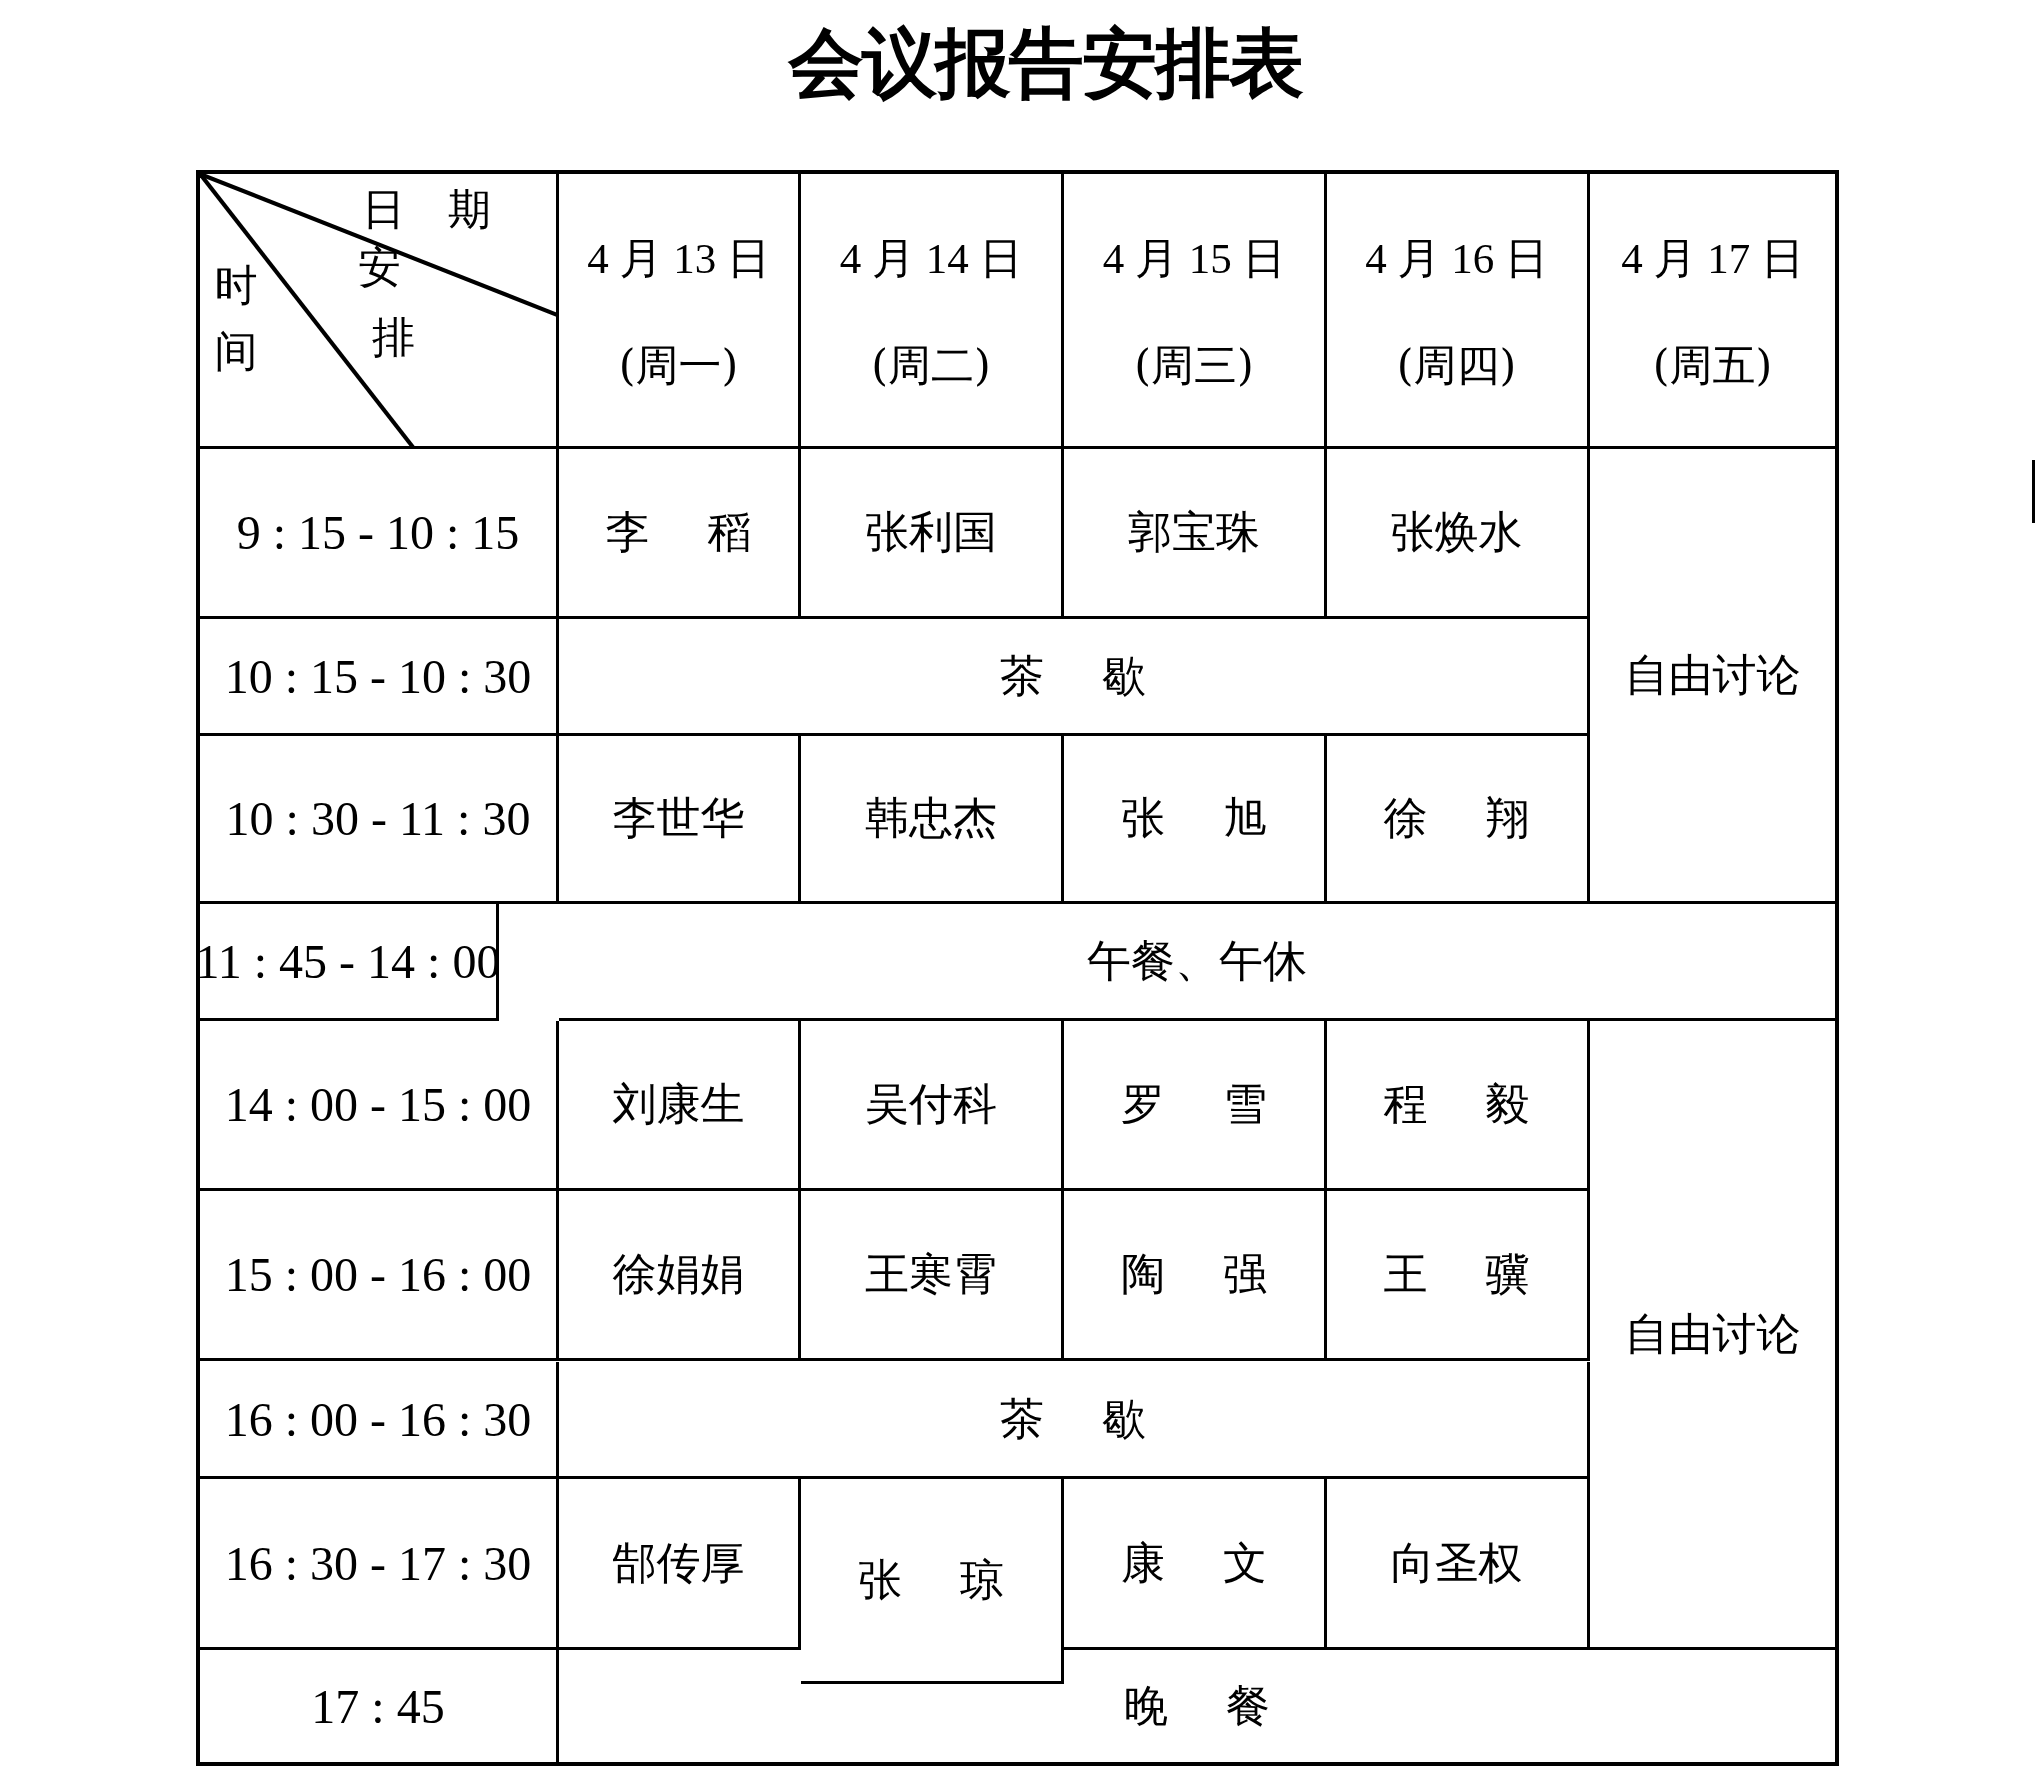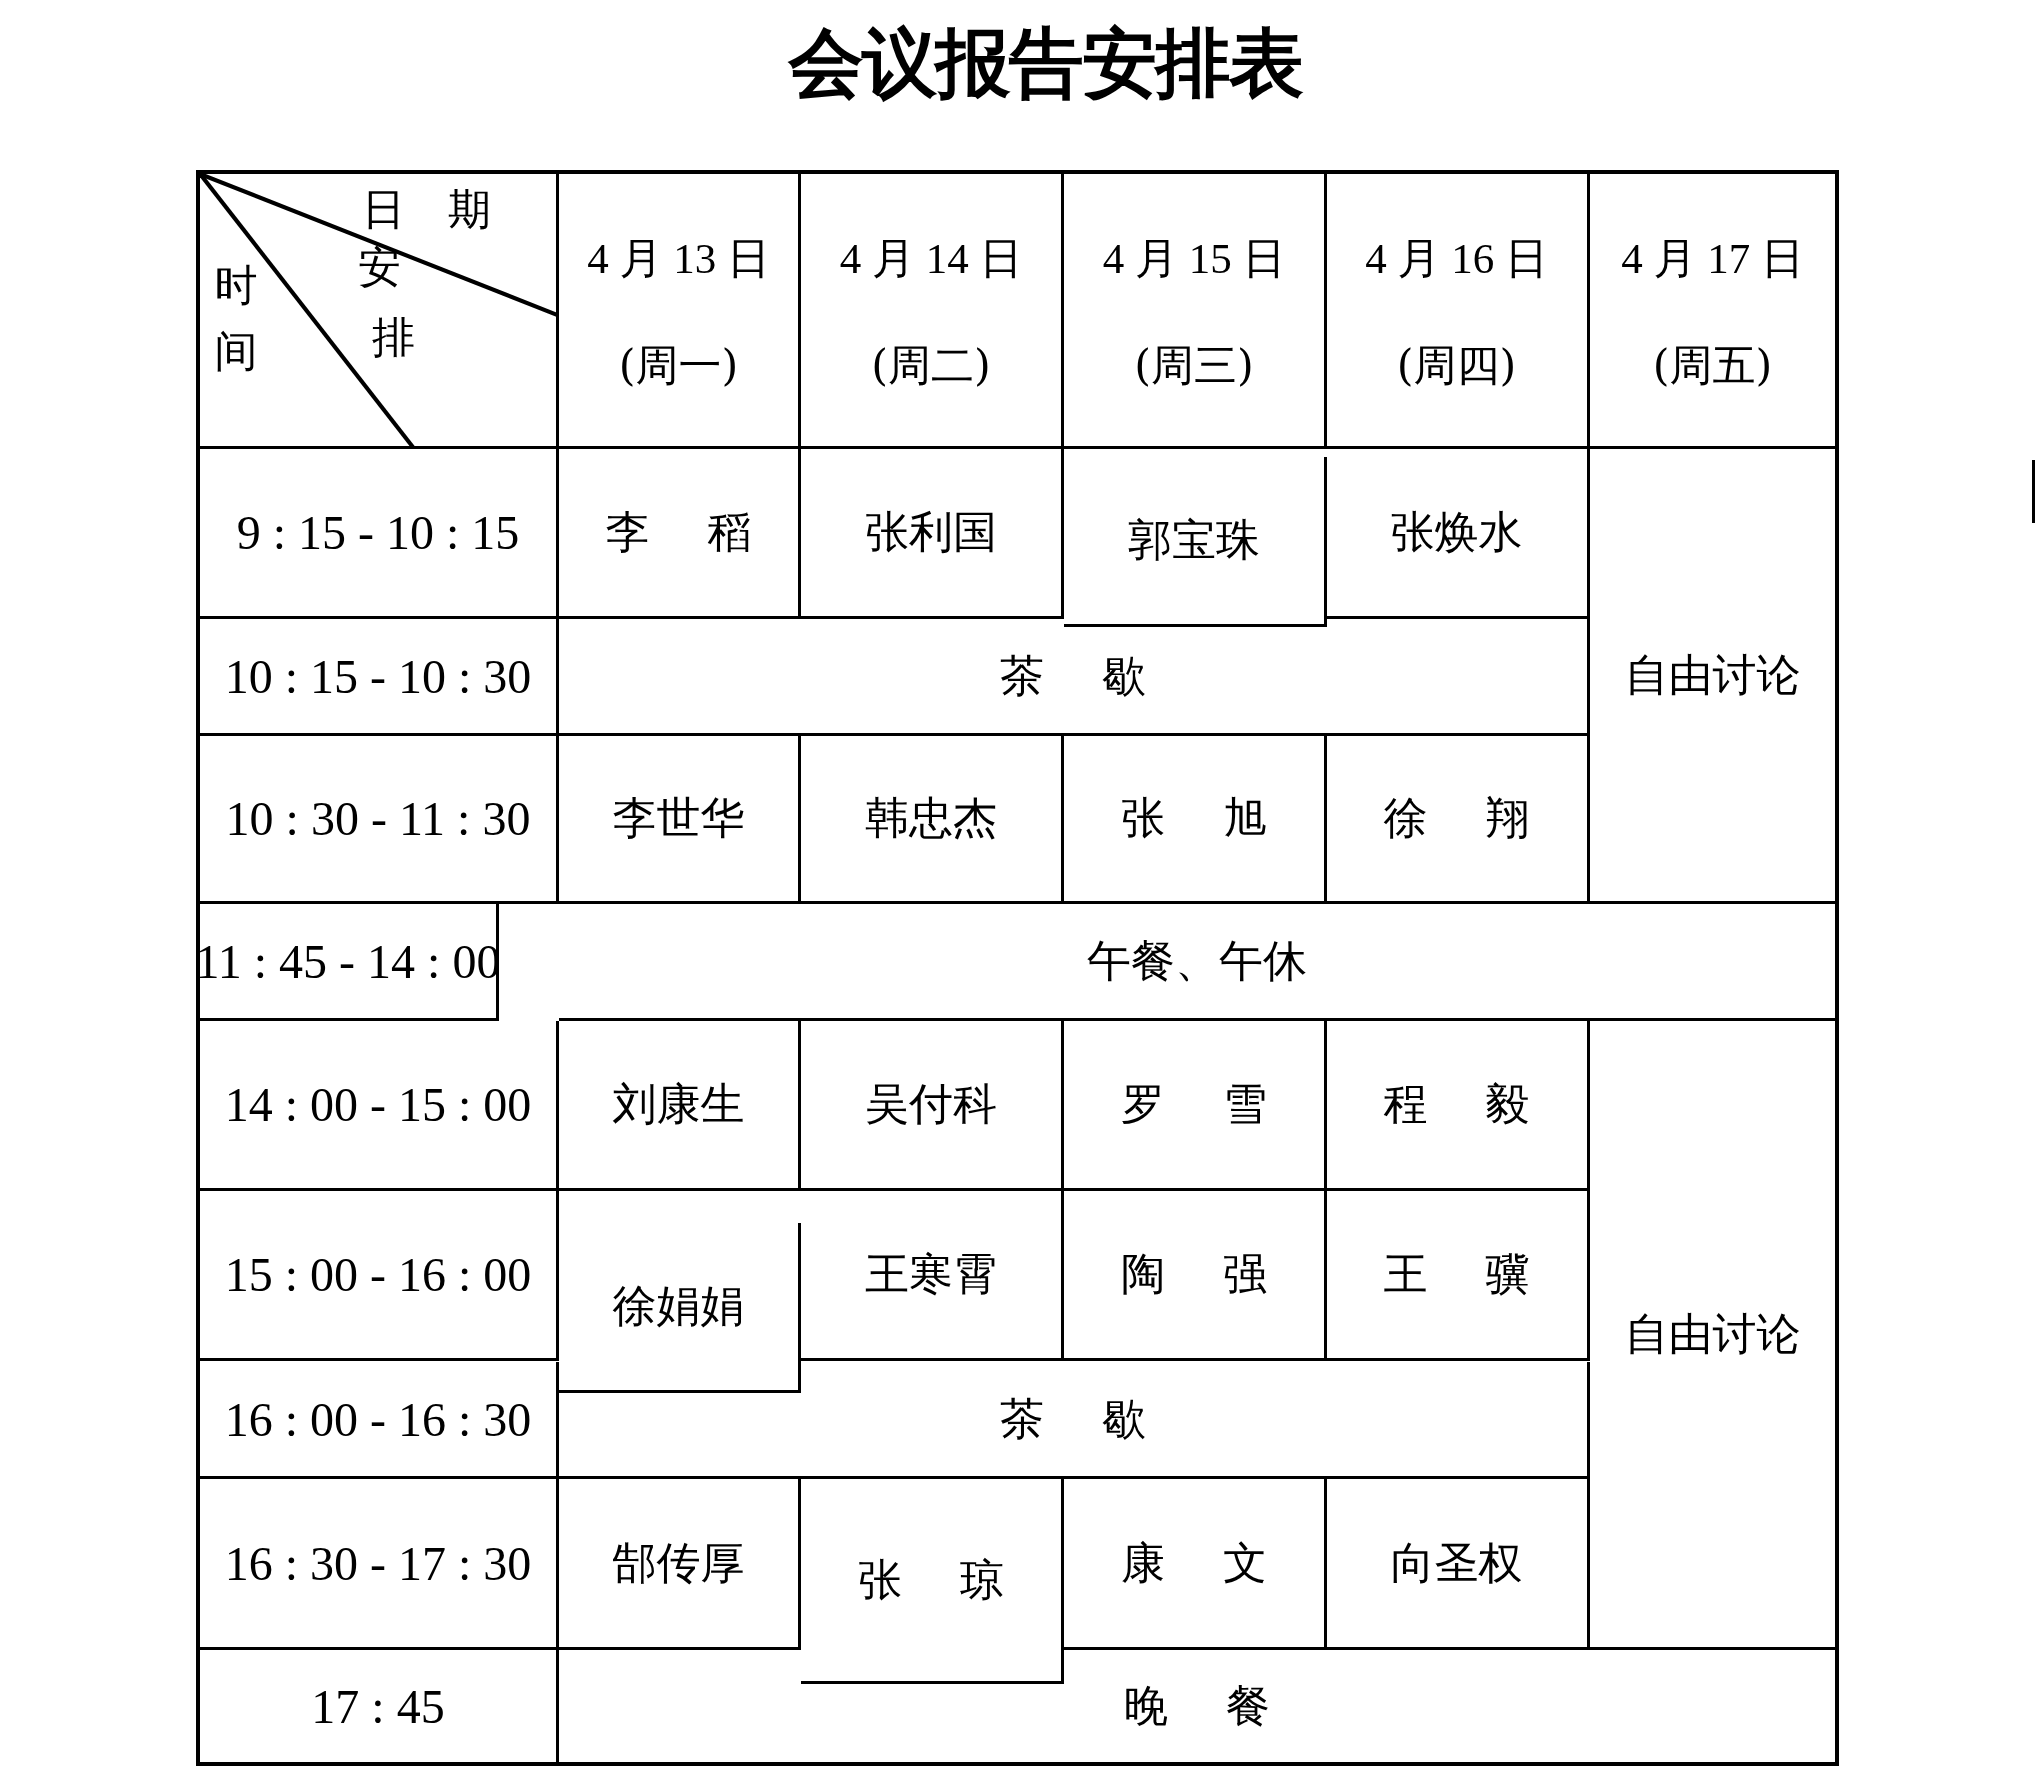--- a/index.html
+++ b/index.html
@@ -68,40 +68,40 @@
   <div class="cell time" style="left:0;top:562px;width:359px;height:168px;">10 : 30 - 11 : 30</div>
   <div class="cell time" style="left:0;top:730px;width:299px;height:117px;">11 : 45 - 14 : 00</div>
   <div class="cell time" style="left:0;top:847px;width:359px;height:170px;">14 : 00 - 15 : 00</div>
   <div class="cell time" style="left:0;top:1017px;width:359px;height:170px;">15 : 00 - 16 : 00</div>
   <div class="cell time" style="left:0;top:1188px;width:359px;height:117px;">16 : 00 - 16 : 30</div>
   <div class="cell time" style="left:0;top:1305px;width:359px;height:171px;">16 : 30 - 17 : 30</div>
   <div class="cell time nobottom" style="left:0;top:1476px;width:359px;height:112px;">17 : 45</div>
 
   <div class="cell" style="left:359px;top:275px;width:242px;height:170px;">李　 稻</div>
   <div class="cell" style="left:601px;top:275px;width:263px;height:170px;">张利国</div>
-  <div class="cell" style="left:864px;top:275px;width:263px;height:170px;margin-top:8px;">郭宝珠</div>
+  <div class="cell" style="left:864px;top:275px;width:263px;height:170px;">郭宝珠</div>
   <div class="cell" style="left:1126px;top:275px;width:264px;height:170px;">张焕水</div>
 
   <div class="cell" style="left:359px;top:445px;width:1031px;height:117px;">茶　 歇</div>
 
   <div class="cell" style="left:359px;top:562px;width:242px;height:168px;">李世华</div>
   <div class="cell" style="left:601px;top:562px;width:263px;height:168px;">韩忠杰</div>
   <div class="cell" style="left:864px;top:562px;width:263px;height:168px;">张　 旭</div>
   <div class="cell" style="left:1126px;top:562px;width:264px;height:168px;">徐　 翔</div>
 
   <div class="cell noright" style="left:1390px;top:275px;width:245px;height:455px;">自由讨论</div>
 
   <div class="cell noright" style="left:359px;top:730px;width:1276px;height:117px;">午餐、午休</div>
 
   <div class="cell" style="left:359px;top:847px;width:242px;height:170px;">刘康生</div>
   <div class="cell" style="left:601px;top:847px;width:263px;height:170px;">吴付科</div>
   <div class="cell" style="left:864px;top:847px;width:263px;height:170px;">罗　 雪</div>
   <div class="cell" style="left:1126px;top:847px;width:264px;height:170px;">程　 毅</div>
 
-  <div class="cell" style="left:359px;top:1017px;width:242px;height:170px;margin-top:32px;">徐娟娟</div>
+  <div class="cell" style="left:359px;top:1017px;width:242px;height:170px;">徐娟娟</div>
   <div class="cell" style="left:601px;top:1017px;width:263px;height:170px;">王寒霄</div>
   <div class="cell" style="left:864px;top:1017px;width:263px;height:170px;">陶　 强</div>
   <div class="cell" style="left:1126px;top:1017px;width:264px;height:170px;">王　 骥</div>
 
   <div class="cell" style="left:359px;top:1188px;width:1031px;height:117px;">茶　 歇</div>
 
   <div class="cell" style="left:359px;top:1305px;width:242px;height:171px;">郜传厚</div>
   <div class="cell" style="left:601px;top:1305px;width:263px;height:205px;">张　 琼</div>
   <div class="cell" style="left:864px;top:1305px;width:263px;height:171px;">康　 文</div>
   <div class="cell" style="left:1126px;top:1305px;width:264px;height:171px;">向圣权</div>

